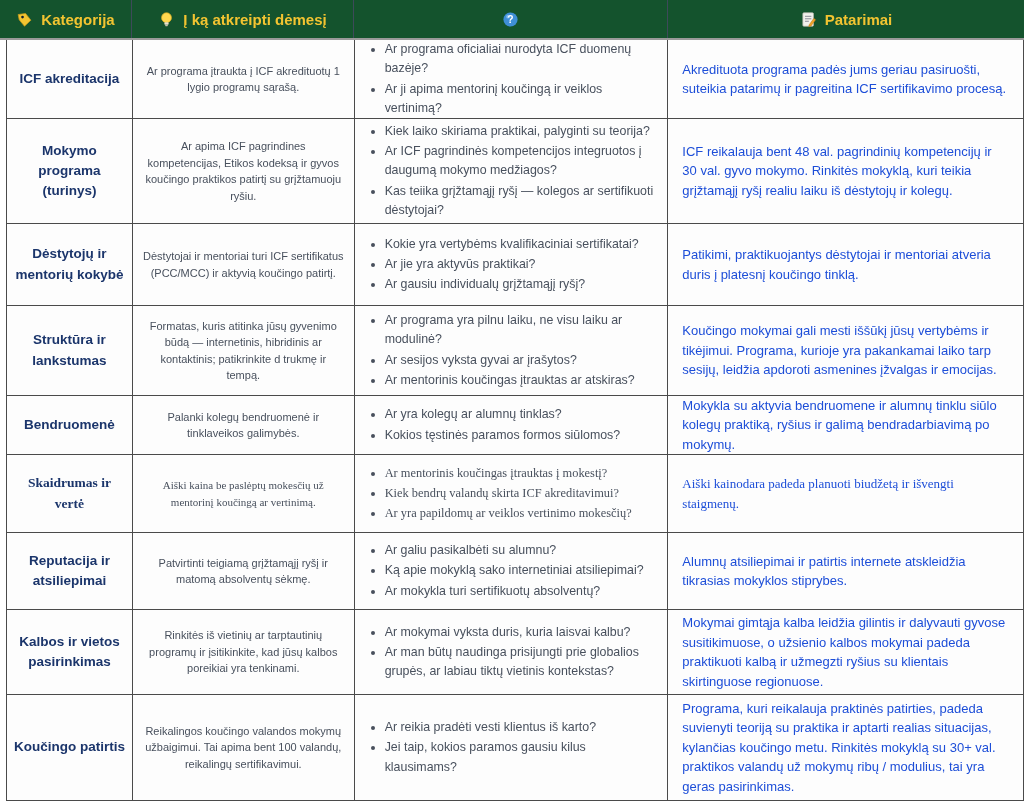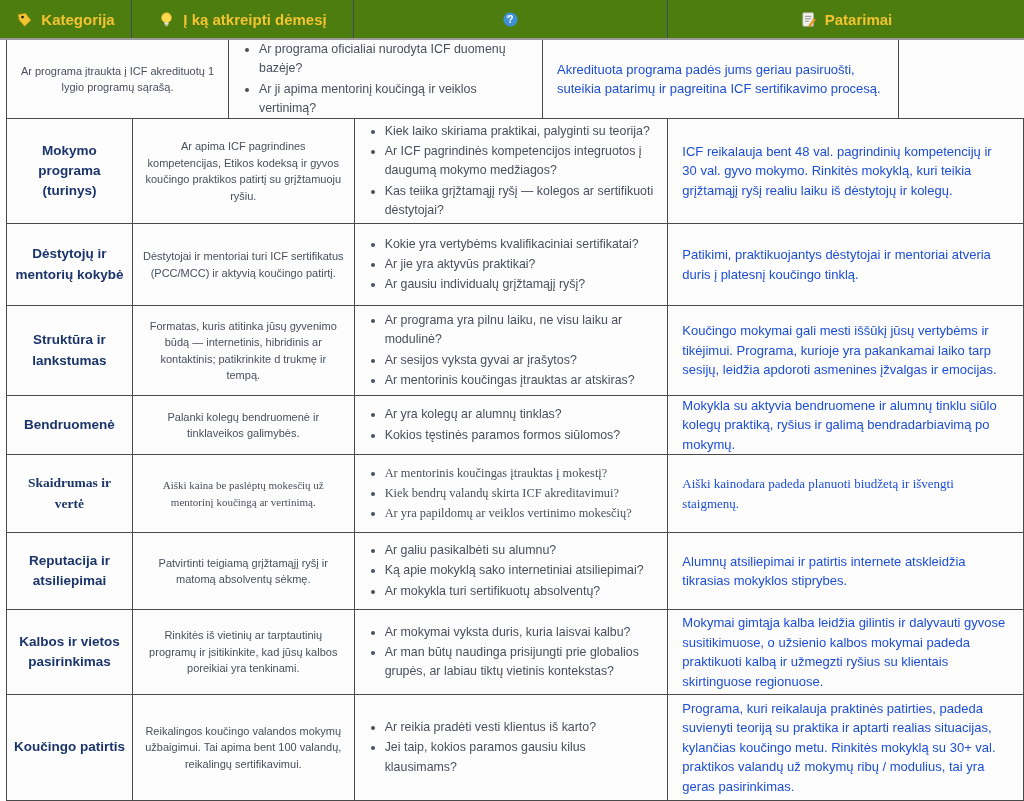--- a/index.html
+++ b/index.html
@@ -1,20 +1,20 @@
 <!DOCTYPE html>
 <html><head>
 <meta charset="utf-8">
 <style>
   html,body{margin:0;padding:0;background:#ffffff;}
   body{width:1024px;height:801px;overflow:hidden;font-family:"Liberation Sans","DejaVu Sans",sans-serif;-webkit-font-smoothing:antialiased;}
   .table{width:1024px;}
 
   
-  .header{display:flex;height:40px;background:#4d7c0f;border-bottom:2px solid #9a9a9a;box-sizing:border-box;}
+  .header{display:flex;height:40px;background:#14532d;border-bottom:2px solid #9a9a9a;box-sizing:border-box;}
   .hcell{display:flex;align-items:center;justify-content:center;gap:8px;color:#f3c431;
          font-weight:bold;font-size:15px;box-sizing:border-box;border-right:1px solid #3d4a5a;}
   .hcell:last-child{border-right:none;}
   .hc1{width:132px;}.hc2{width:222px;}.hc3{width:314px;}.hc4{width:356px;}
   .hicon{width:17px;height:17px;flex:0 0 auto;display:block;}
 
   
   .tbody{margin-left:6px;width:1018px;border-left:1px solid #4a4a4a;box-sizing:border-box;}
   .row{display:flex;border-bottom:1px solid #4a4a4a;box-sizing:border-box;background:#fdfdfd;}
   .cell{box-sizing:border-box;border-right:1px solid #4a4a4a;display:flex;flex-direction:column;justify-content:center;}
@@ -69,20 +69,23 @@
         <line x1="7" y1="14.5" x2="12.5" y2="14.5" stroke="#8a8a95" stroke-width="1.4"></line>
         <path d="M13 19.5 L19.5 10.5 L22 12.3 L15.5 21.2 L12.4 21.8 Z" fill="#f0a32a" stroke="#c07c12" stroke-width="0.8"></path>
       </svg>
       <span>Patarimai</span>
     </div>
   </div>
 
   <div class="tbody">
 
     <div class="row r1">
+      <div class="cell c1">
+          <div class="category">ICF akreditacija</div>
+        </div>
       <div class="cell c2">
           <div class="focus">Ar programa įtraukta į ICF akredituotų 1 lygio programų sąrašą.</div>
         </div>
       <div class="cell c3">
         <ul class="questions">
           <li>Ar programa oficialiai nurodyta ICF duomenų bazėje?</li>
           <li>Ar ji apima mentorinį koučingą ir veiklos vertinimą?</li>
         </ul>
       </div>
       <div class="cell c4">

